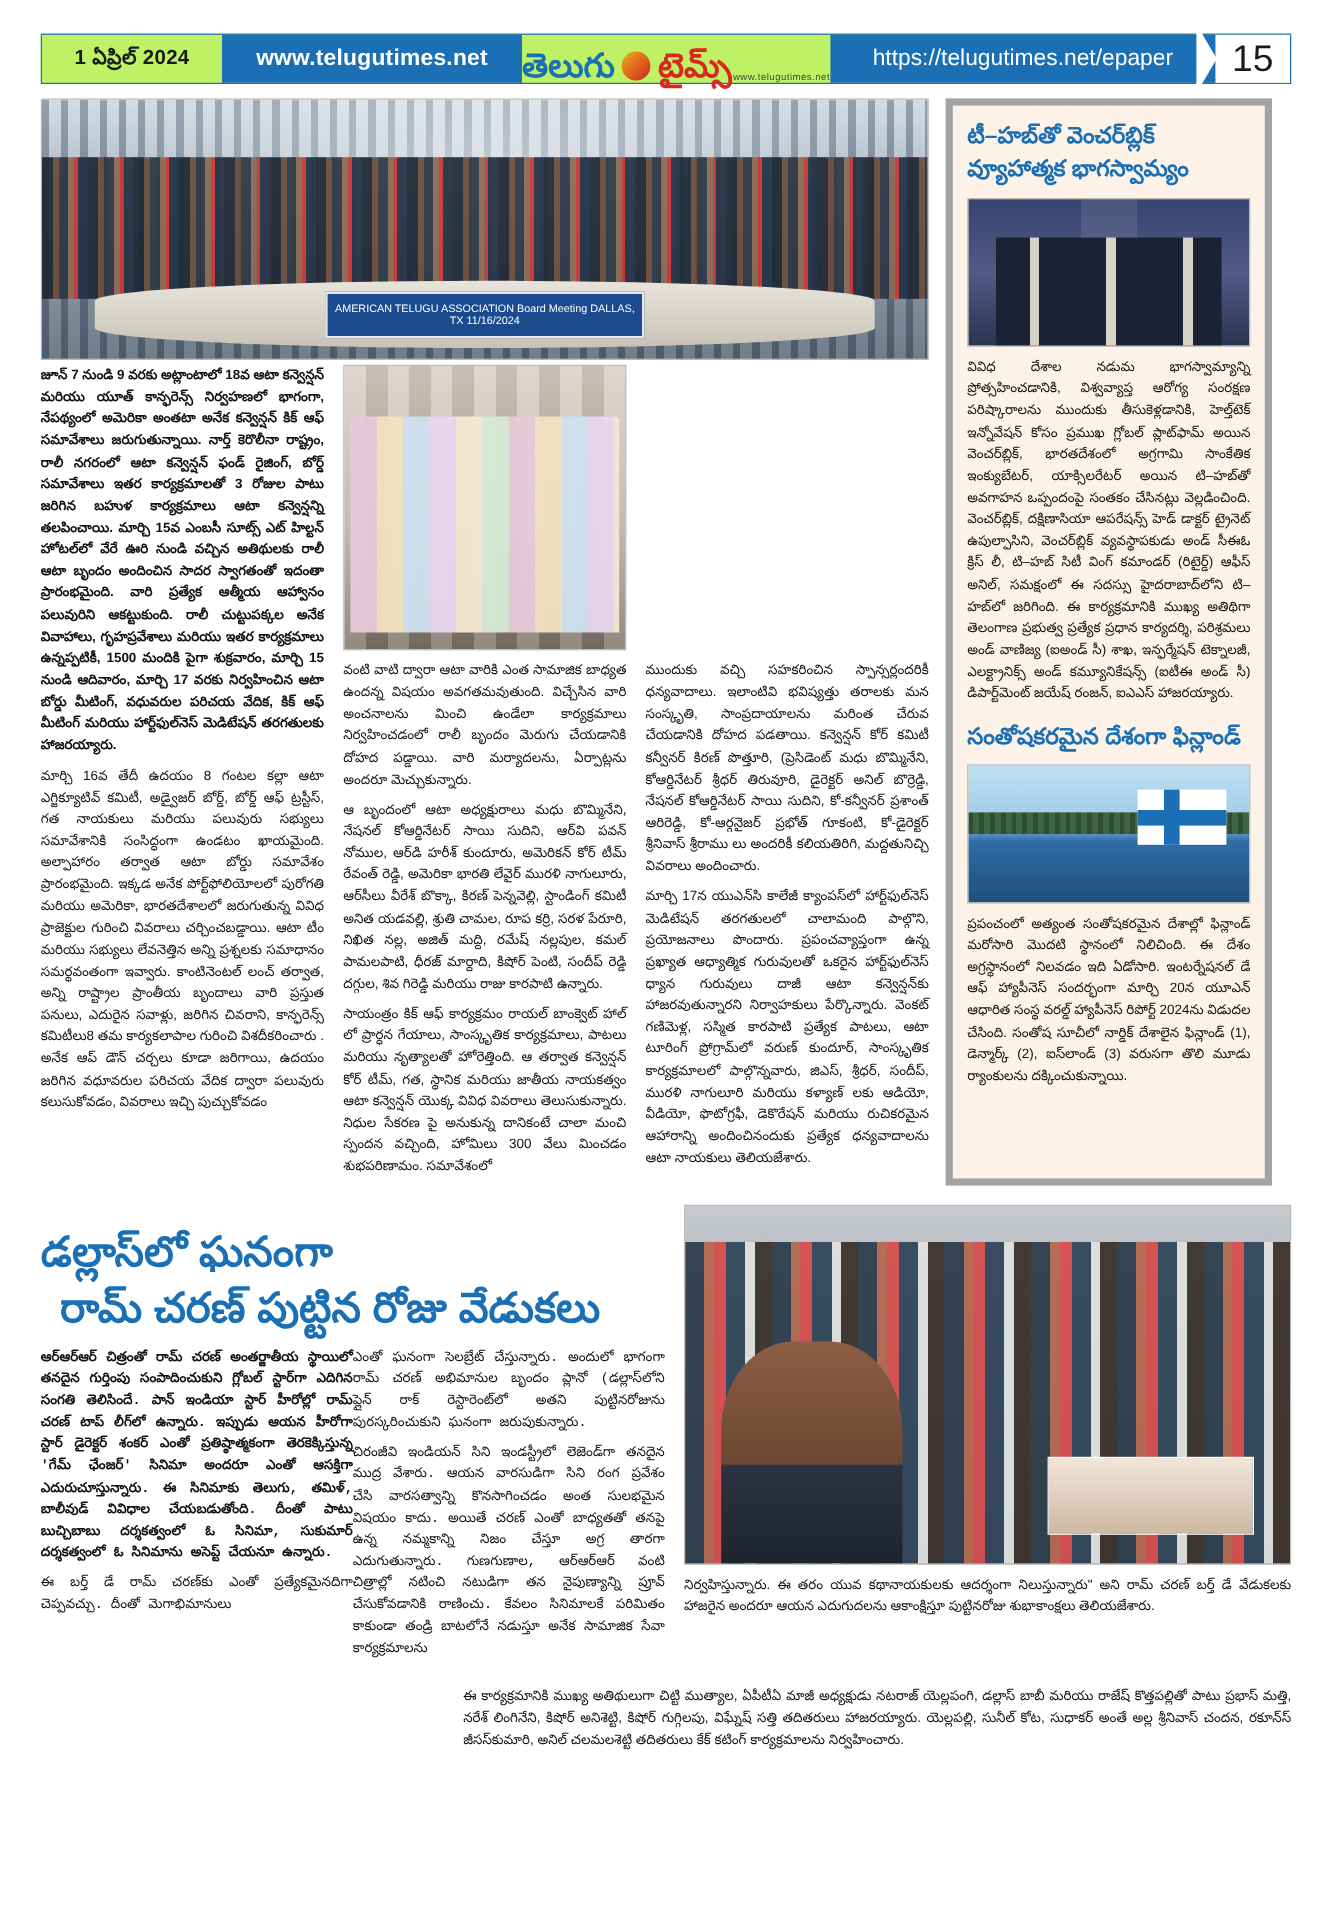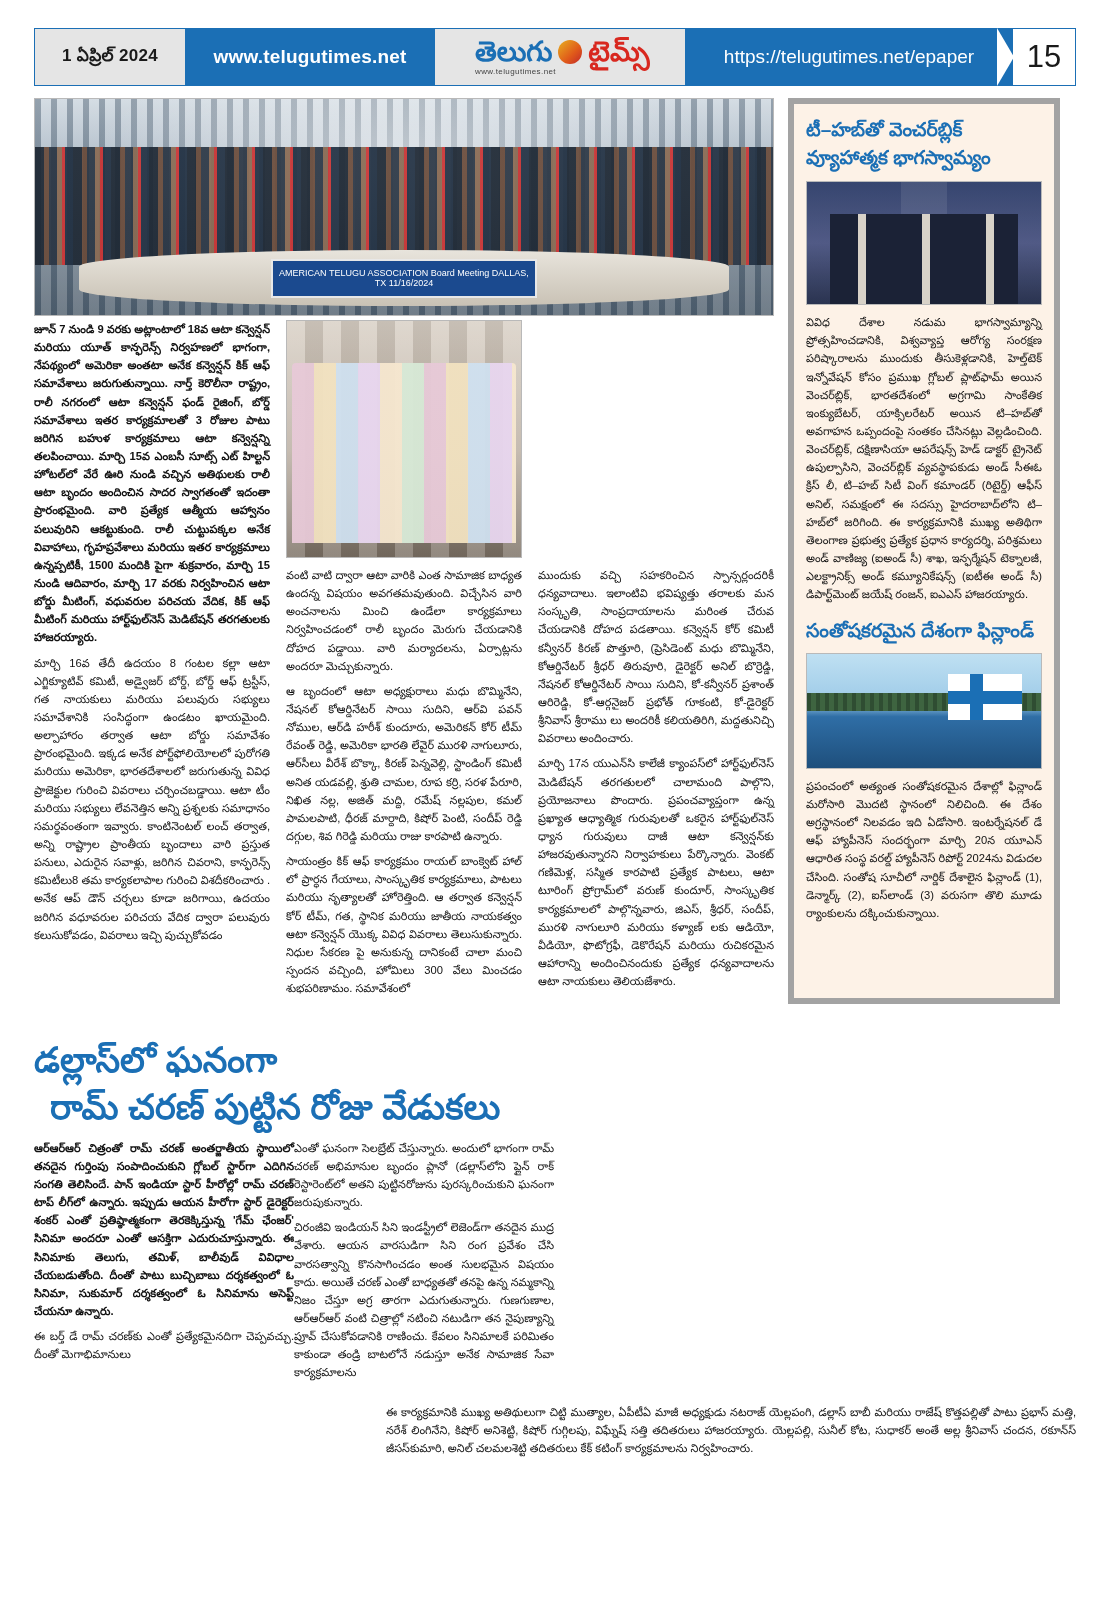--- a/index.html
+++ b/index.html
@@ -12,46 +12,45 @@
     width: 1110px; height: 1600px;
     position: relative;
     background: #ffffff;
     padding: 28px 34px 20px 34px;
     overflow: hidden;
   }
 
   
   .masthead {
     position: relative;
-    height: 58px;
+    height: 42px;
     border: 1px solid #1b6fb5;
-    background: #e5e5e5;
+    background: #bef264;
     display: flex;
     align-items: stretch;
   }
   .mh-date {
     width: 150px;
     display: flex; align-items: center; justify-content: center;
     font-size: 17px; font-weight: bold; color: #1a1a1a;
     letter-spacing: .3px;
   }
   .mh-site {
     flex: 0 0 250px;
     background: #1b6fb5;
     color: #ffffff;
     display: flex; align-items: center; justify-content: center;
     font-size: 19px; font-weight: bold;
     letter-spacing: .2px;
   }
   .mh-logo {
     flex: 0 0 250px;
-    display: flex; align-items: flex-start; justify-content: center;
-    flex-direction: column;
+    display: flex; align-items: flex-end; justify-content: center;
+    flex-direction: row;
     gap: 1px;
-    padding-left: 40px;
   }
   .mh-logo-main {
     display: flex; align-items: center; gap: 6px;
   }
   .mh-logo-telugu {
     font-size: 28px; font-weight: bold; color: #1b6fb5;
     line-height: 1;
   }
   .mh-logo-icon {
     width: 24px; height: 24px; border-radius: 50%;
@@ -292,21 +291,21 @@
 
   
   .sec2 {
     margin-top: 16px;
     display: flex;
     gap: 16px;
   }
   .sec2-left { width: 520px; }
   .sec2-right { flex: 1; }
   .sec2-cols {
-    display: flex; margin-top: 8px;
+    display: flex; margin-top: 8px; font-family: Liberation Mono, monospace;
   }
   .sec2-cols > .col { flex: 1; }
   .bottom-cols {
     display: flex; margin-top: 14px;
   }
   .bottom-cols > .col { flex: 1; }
 </style>
 </head>
 <body>
 
@@ -390,20 +389,28 @@
         <div class="col">
           <p class="t drop">ఆర్‌ఆర్‌ఆర్ చిత్రంతో రామ్ చరణ్ అంతర్జాతీయ స్థాయిలో తనదైన గుర్తింపు సంపాదించుకుని గ్లోబల్ స్టార్‌గా ఎదిగిన సంగతి తెలిసిందే. పాన్ ఇండియా స్టార్ హీరోల్లో రామ్ చరణ్ టాప్ లీగ్‌లో ఉన్నారు. ఇప్పుడు ఆయన హీరోగా స్టార్ డైరెక్టర్ శంకర్ ఎంతో ప్రతిష్ఠాత్మకంగా తెరకెక్కిస్తున్న 'గేమ్ ఛేంజర్' సినిమా అందరూ ఎంతో ఆసక్తిగా ఎదురుచూస్తున్నారు. ఈ సినిమాకు తెలుగు, తమిళ్, బాలీవుడ్ వివిధాల చేయబడుతోంది. దీంతో పాటు బుచ్చిబాబు దర్శకత్వంలో ఓ సినిమా, సుకుమార్ దర్శకత్వంలో ఓ సినిమాను అసెప్ట్ చేయనూ ఉన్నారు.</p>
           <p class="t">ఈ బర్త్ డే రామ్ చరణ్‌కు ఎంతో ప్రత్యేకమైనదిగా చెప్పవచ్చు. దీంతో మెగాభిమానులు</p>
         </div>
         <div class="col">
           <p class="t">ఎంతో ఘనంగా సెలబ్రేట్ చేస్తున్నారు. అందులో భాగంగా రామ్ చరణ్ అభిమానుల బృందం ప్లానో (డల్లాస్‌లోని ప్లైన్ రాక్ రెస్టారెంట్‌లో అతని పుట్టినరోజును పురస్కరించుకుని ఘనంగా జరుపుకున్నారు.</p>
           <p class="t">చిరంజీవి ఇండియన్ సిని ఇండస్ట్రీలో లెజెండ్‌గా తనదైన ముద్ర వేశారు. ఆయన వారసుడిగా సిని రంగ ప్రవేశం చేసి వారసత్వాన్ని కొనసాగించడం అంత సులభమైన విషయం కాదు. అయితే చరణ్ ఎంతో బాధ్యతతో తనపై ఉన్న నమ్మకాన్ని నిజం చేస్తూ అగ్ర తారగా ఎదుగుతున్నారు. గుణగుణాల, ఆర్‌ఆర్‌ఆర్ వంటి చిత్రాల్లో నటించి నటుడిగా తన నైపుణ్యాన్ని ప్రూవ్ చేసుకోవడానికి రాణించు. కేవలం సినిమాలకే పరిమితం కాకుండా తండ్రి బాటలోనే నడుస్తూ అనేక సామాజిక సేవా కార్యక్రమాలను</p>
         </div>
       </div>
     </div>
+    <div class="sec2-right">
+      <div class="photo ph-ramcharan">
+        <div class="crowd"></div>
+        <div class="face"></div>
+        <div class="cake"></div>
+      </div>
+      <p class="t" style="margin-top:8px">నిర్వహిస్తున్నారు. ఈ తరం యువ కథానాయకులకు ఆదర్శంగా నిలుస్తున్నారు" అని రామ్ చరణ్ బర్త్ డే వేడుకలకు హాజరైన అందరూ ఆయన ఎదుగుదలను ఆకాంక్షిస్తూ పుట్టినరోజు శుభాకాంక్షలు తెలియజేశారు.</p>
+    </div>
   </div>
 
   <div class="bottom-cols">
     <div class="col" style="flex:0 0 352px"></div>
     <div class="col">
       <p class="t">ఈ కార్యక్రమానికి ముఖ్య అతిథులుగా చిట్టి ముత్యాల, ఏపీటీఏ మాజీ అధ్యక్షుడు నటరాజ్ యెల్లపంగి, డల్లాస్ బాబీ మరియు రాజేష్ కొత్తపల్లితో పాటు ప్రభాస్ మత్తి, నరేశ్ లింగినేని, కిషోర్ అనిశెట్టి, కిషోర్ గుగ్గిలపు, విఘ్నేష్ సత్తి తదితరులు హాజరయ్యారు. యెల్లపల్లి, సునీల్ కోట, సుధాకర్ అంతే అల్ల శ్రీనివాస్ చందన, రకూన్‌స్ జీసస్‌కుమారి, అనిల్ చలమలశెట్టి తదితరులు కేక్ కటింగ్ కార్యక్రమాలను నిర్వహించారు.</p>
     </div>
   </div>
 
 </div>

